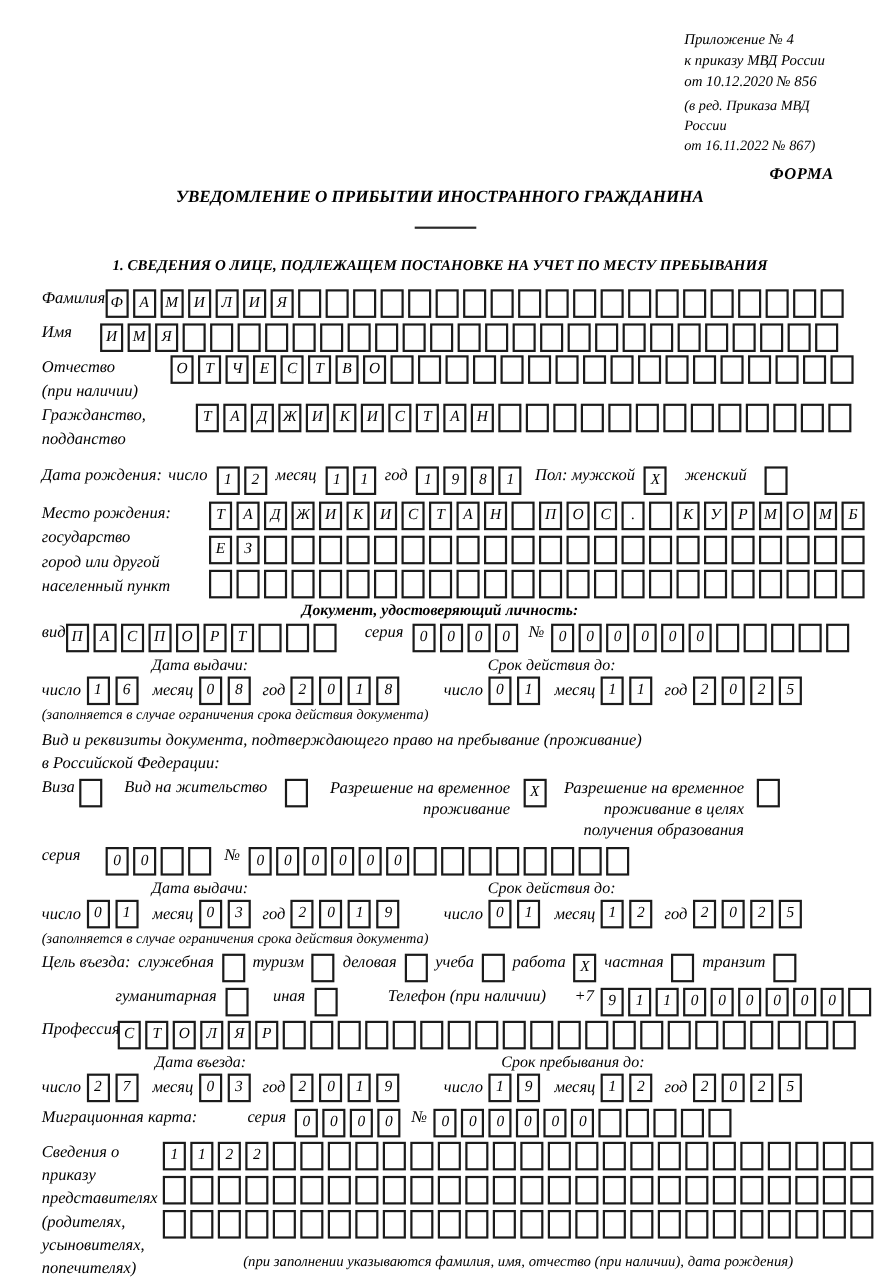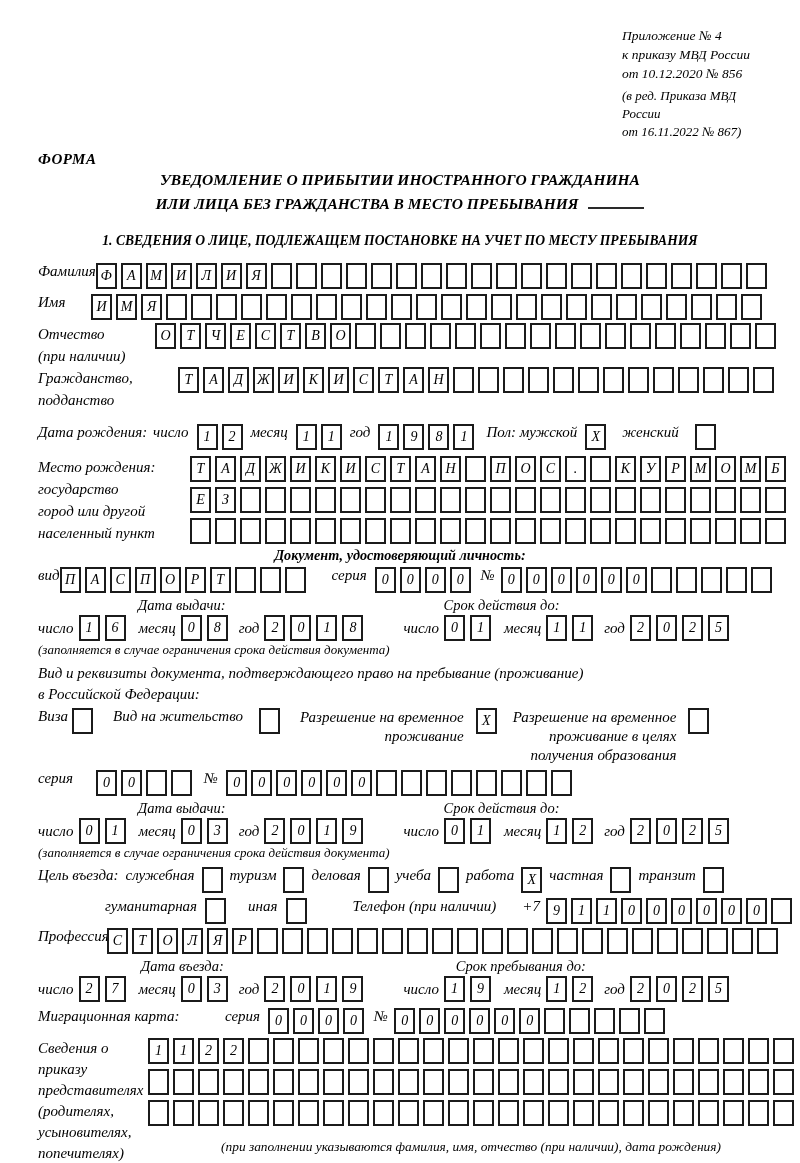--- a/index.html
+++ b/index.html
@@ -2,21 +2,21 @@
 <html><head>
 <meta charset="utf-8">
 <style>
   html,body{margin:0;padding:0;background:#fff;}
   body{width:800px;height:1163px;font-family:"Liberation Serif","DejaVu Serif",serif;color:#000;}
   .page{position:relative;box-sizing:border-box;width:800px;height:1163px;padding:26px 38px 0 38px;overflow:hidden;background:#fff;font-style:italic;}
 
   .appendix{margin-left:584px;font-size:13.5px;line-height:19px;}
   .appendix .rev{font-size:13px;line-height:18px;}
   .appendix .gap{height:4px;}
-  .forma{margin-top:10px;margin-right:4px;font-weight:bold;font-size:15px;letter-spacing:.5px;}
+  .forma{margin-top:10px;margin-right:4px;text-align:right;font-weight:bold;font-size:15px;letter-spacing:.5px;}
 
   .title{text-align:center;font-weight:bold;font-size:15.5px;line-height:24px;}
   .blank-line{display:inline-block;width:56px;border-bottom:2px solid #2a2a2a;margin-left:10px;vertical-align:baseline;}
 
   .sec-heading{margin-top:16px;text-align:center;font-weight:bold;font-size:13.6px;line-height:17px;}
 
   .row{display:flex;align-items:flex-start;margin-top:4px;}
   .row.top{align-items:flex-start;}
   .lbl{font-size:15px;white-space:nowrap;}
   .lblcol{font-size:15px;line-height:22px;flex:none;}
@@ -45,21 +45,21 @@
     <div>от 10.12.2020 № 856</div>
     <div class="gap"></div>
     <div class="rev">(в ред. Приказа МВД России</div>
     <div class="rev">от 16.11.2022 № 867)</div>
   </div>
 
   <div class="forma">ФОРМА</div>
 
   <div class="title">
     <div>УВЕДОМЛЕНИЕ О ПРИБЫТИИ ИНОСТРАННОГО ГРАЖДАНИНА</div>
-    <div><span>ИЛИ ЛИЦА БЕЗ ГРАЖДАНСТВА В МЕСТО ПРЕБЫВАНИЯ</span><span class="blank-line"></span></div>
+    <div><span class="blank-line"></span></div>
   </div>
 
   <div class="sec-heading">1. СВЕДЕНИЯ О ЛИЦЕ, ПОДЛЕЖАЩЕМ ПОСТАНОВКЕ НА УЧЕТ ПО МЕСТУ ПРЕБЫВАНИЯ</div>
 
   <div class="row" style="margin-top:14px">
     <span class="lbl" style="width:65px">Фамилия</span>
     <span class="cells">
         <span class="cell">Ф</span>
         <span class="cell">А</span>
         <span class="cell">М</span>

